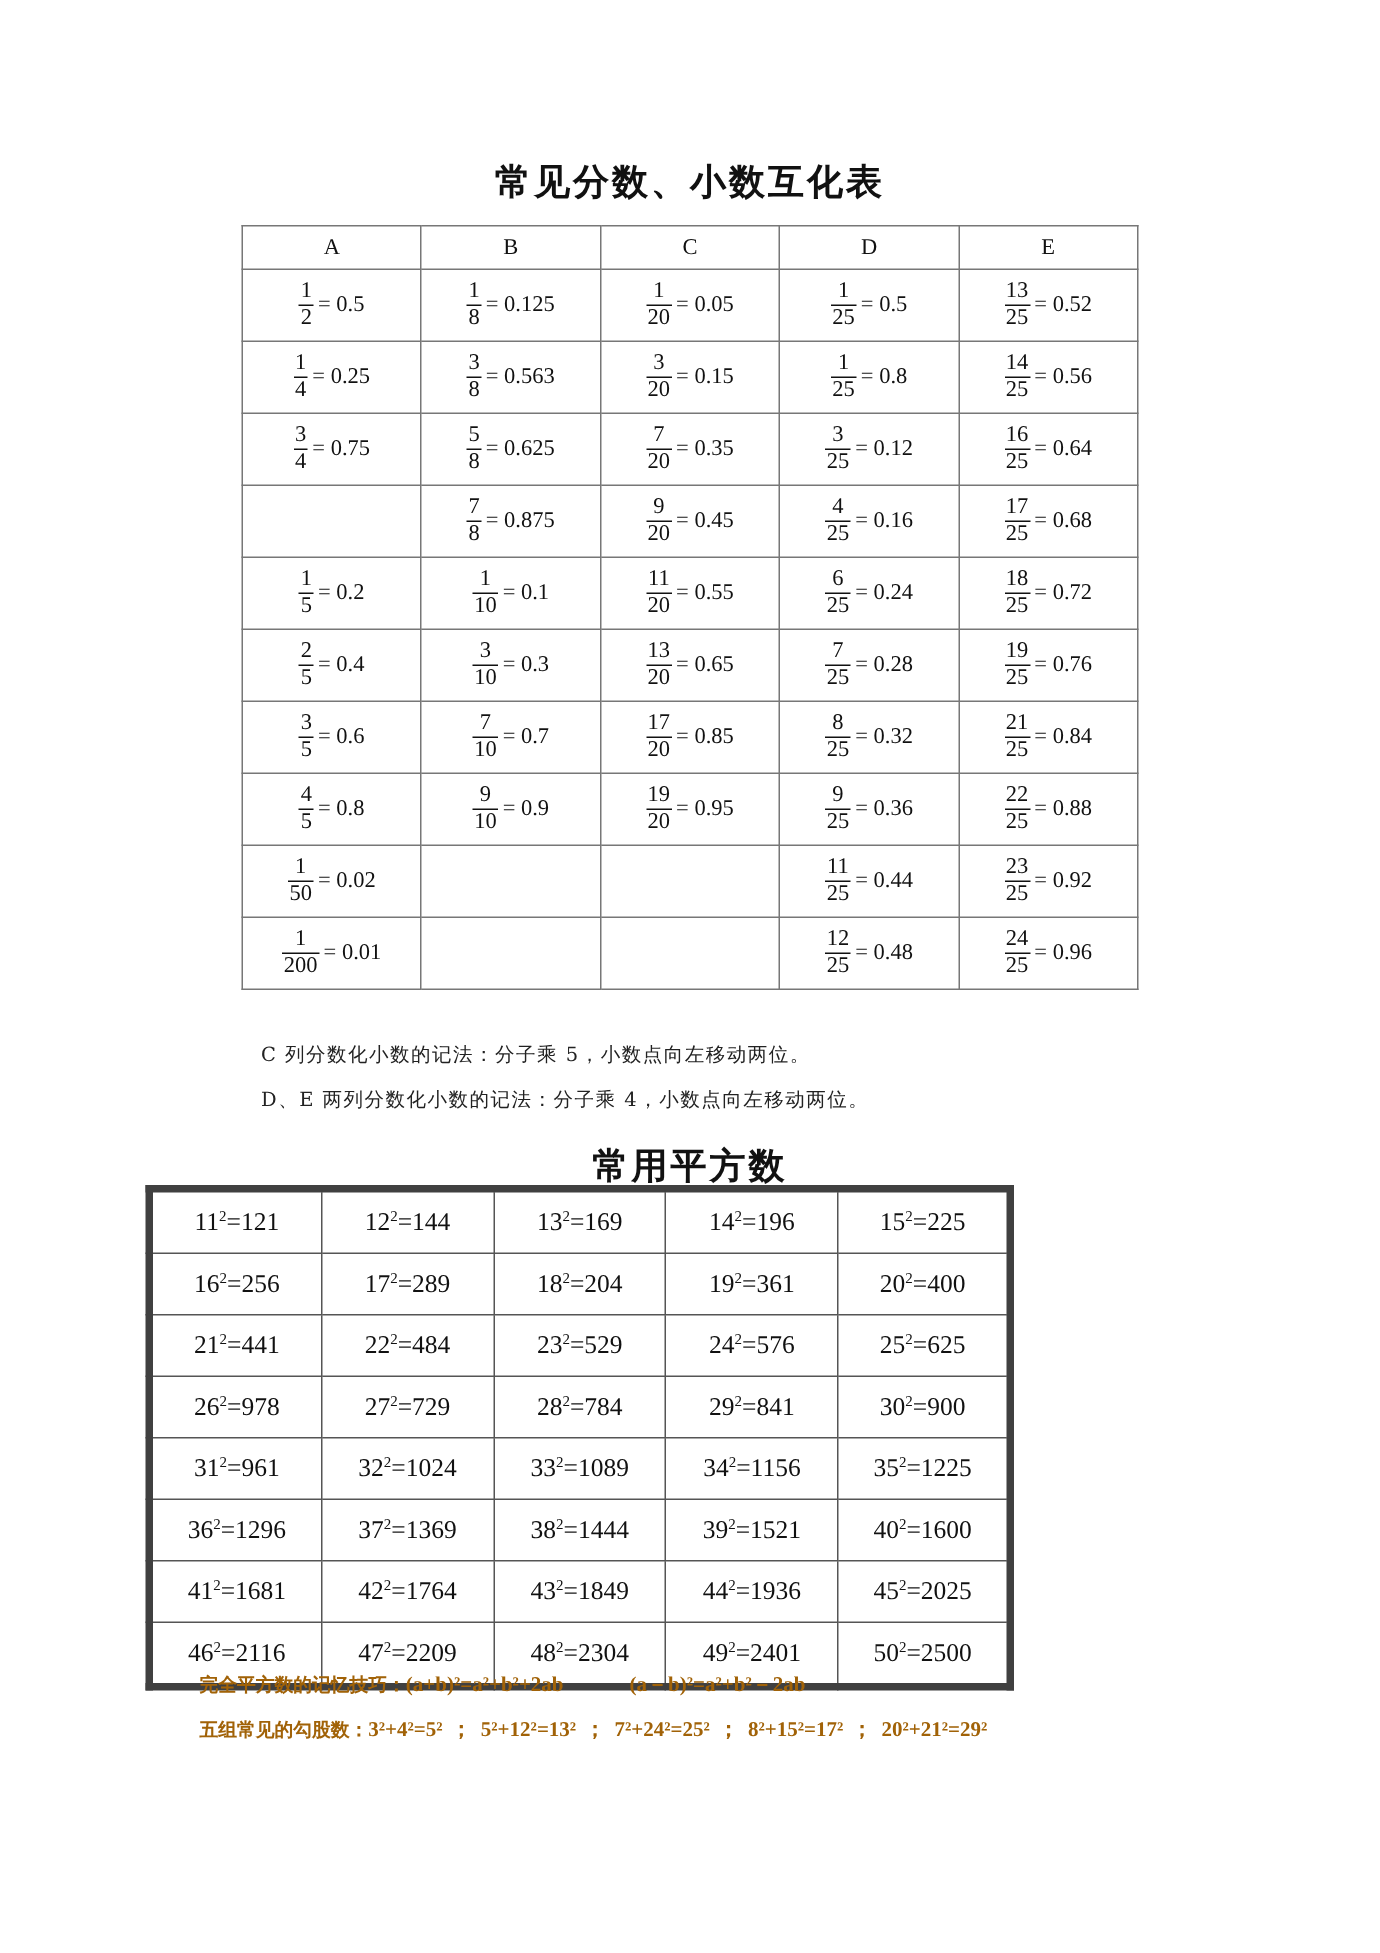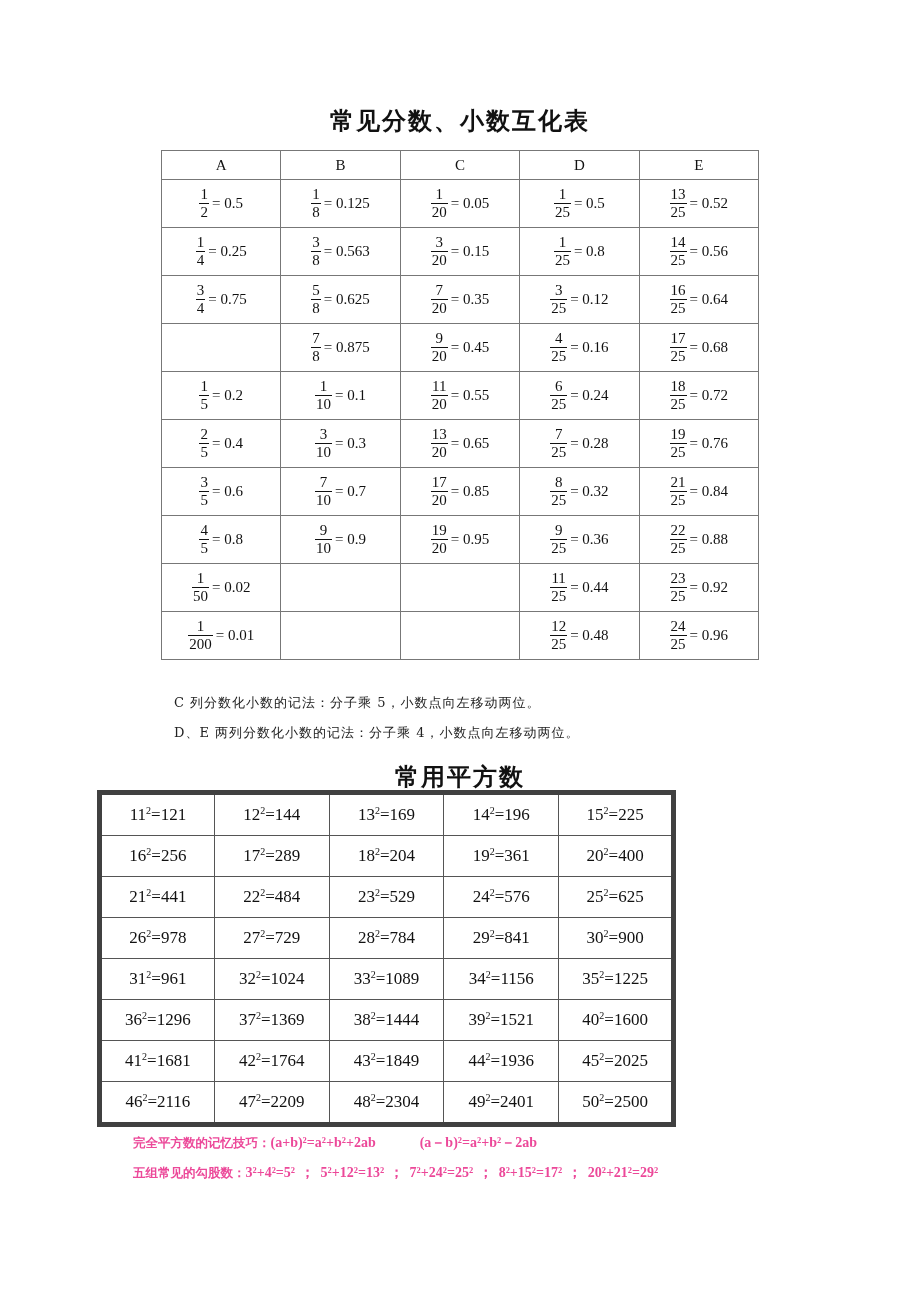--- a/index.html
+++ b/index.html
@@ -27,21 +27,21 @@
   #n1 { top: 662px; }
   #n2 { top: 692px; }
 
   table.sq {
     position: absolute; left: 97px; top: 773px; width: 579px; height: 324px;
     border-collapse: collapse; border: 5px solid #404040; table-layout: fixed; margin-top: 17px;
   }
   table.sq td { border: 1px solid #555; text-align: center; font-size: 17px; height: 40px; padding: 0; }
   sup { font-size: 10px; vertical-align: 6px; line-height: 0; }
 
-  .bnote { position: absolute; left: 133px; font-family: "DejaVu Sans", sans-serif; font-size: 12.5px; font-weight: bold; color: #ec4899; margin-top: 20px; }
+  .bnote { position: absolute; left: 133px; font-family: "DejaVu Sans", sans-serif; font-size: 12.5px; font-weight: bold; color: #a16207; }
   .bnote .m { font-family: "Liberation Serif", serif; font-size: 14px; font-weight: bold; }
   #b1 { top: 1114px; }
   #b2 { top: 1144px; }
 </style>
 </head>
 <body>
 
 <div id="t1" class="title">常见分数、小数互化表</div>
 
 <table class="frac" id="frac-table">

